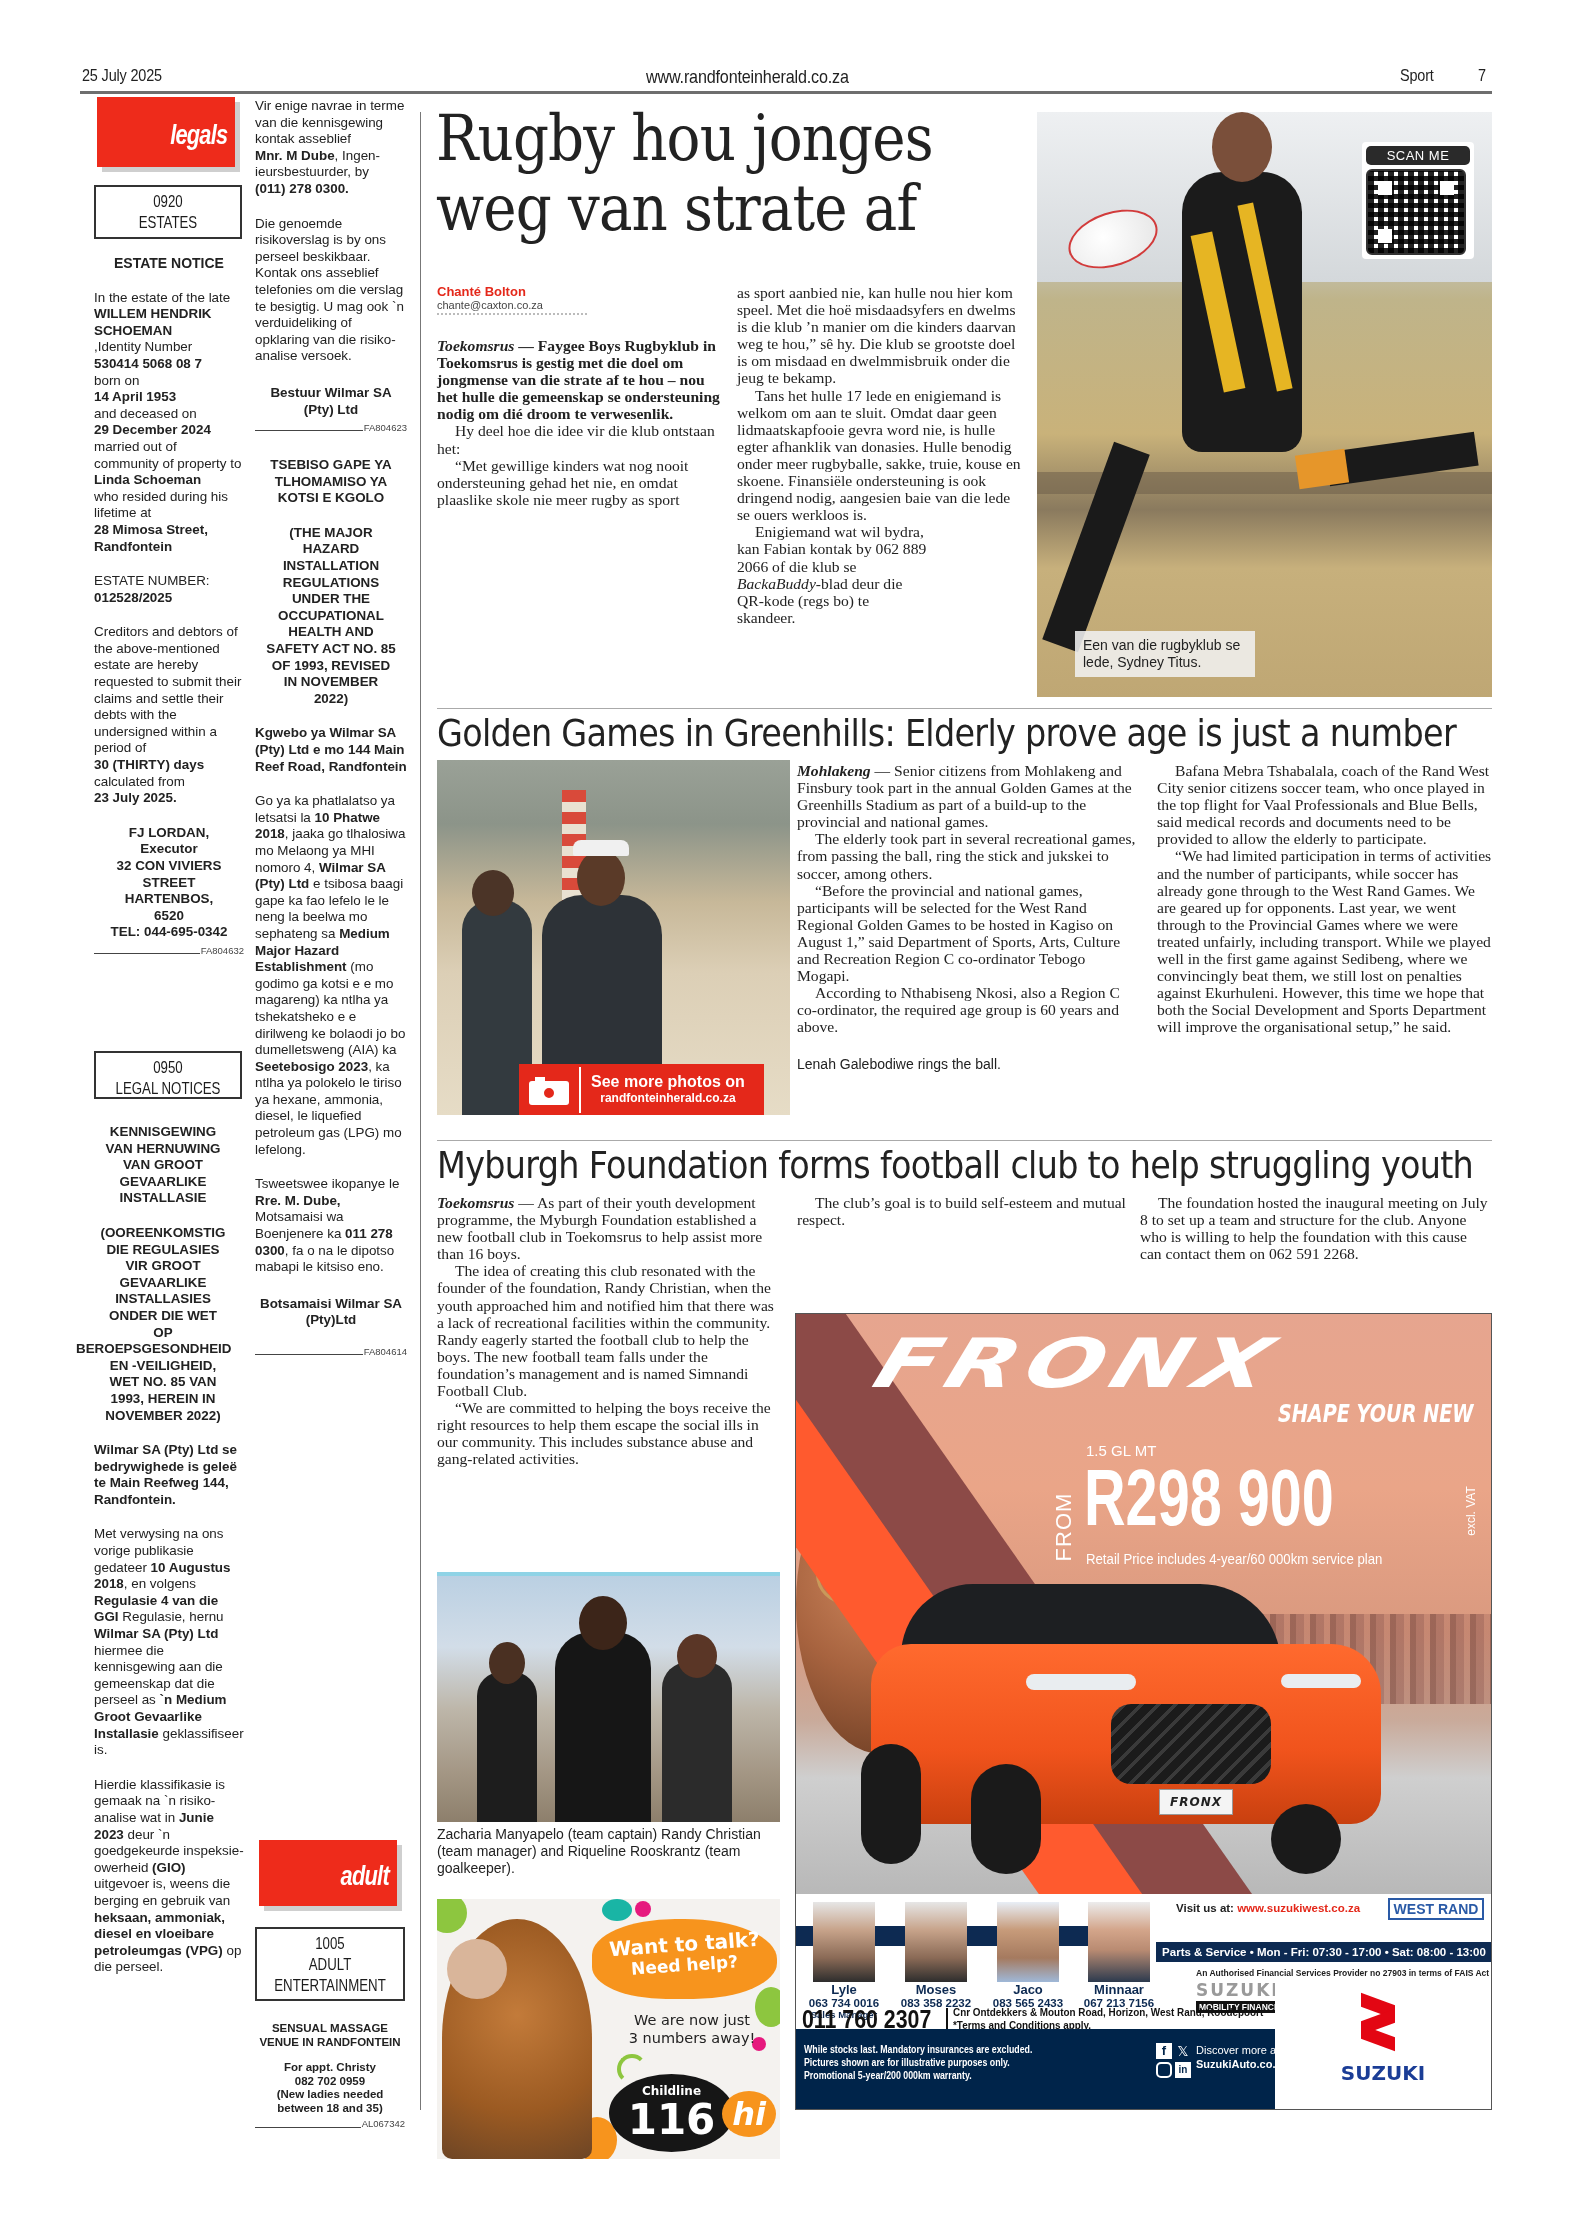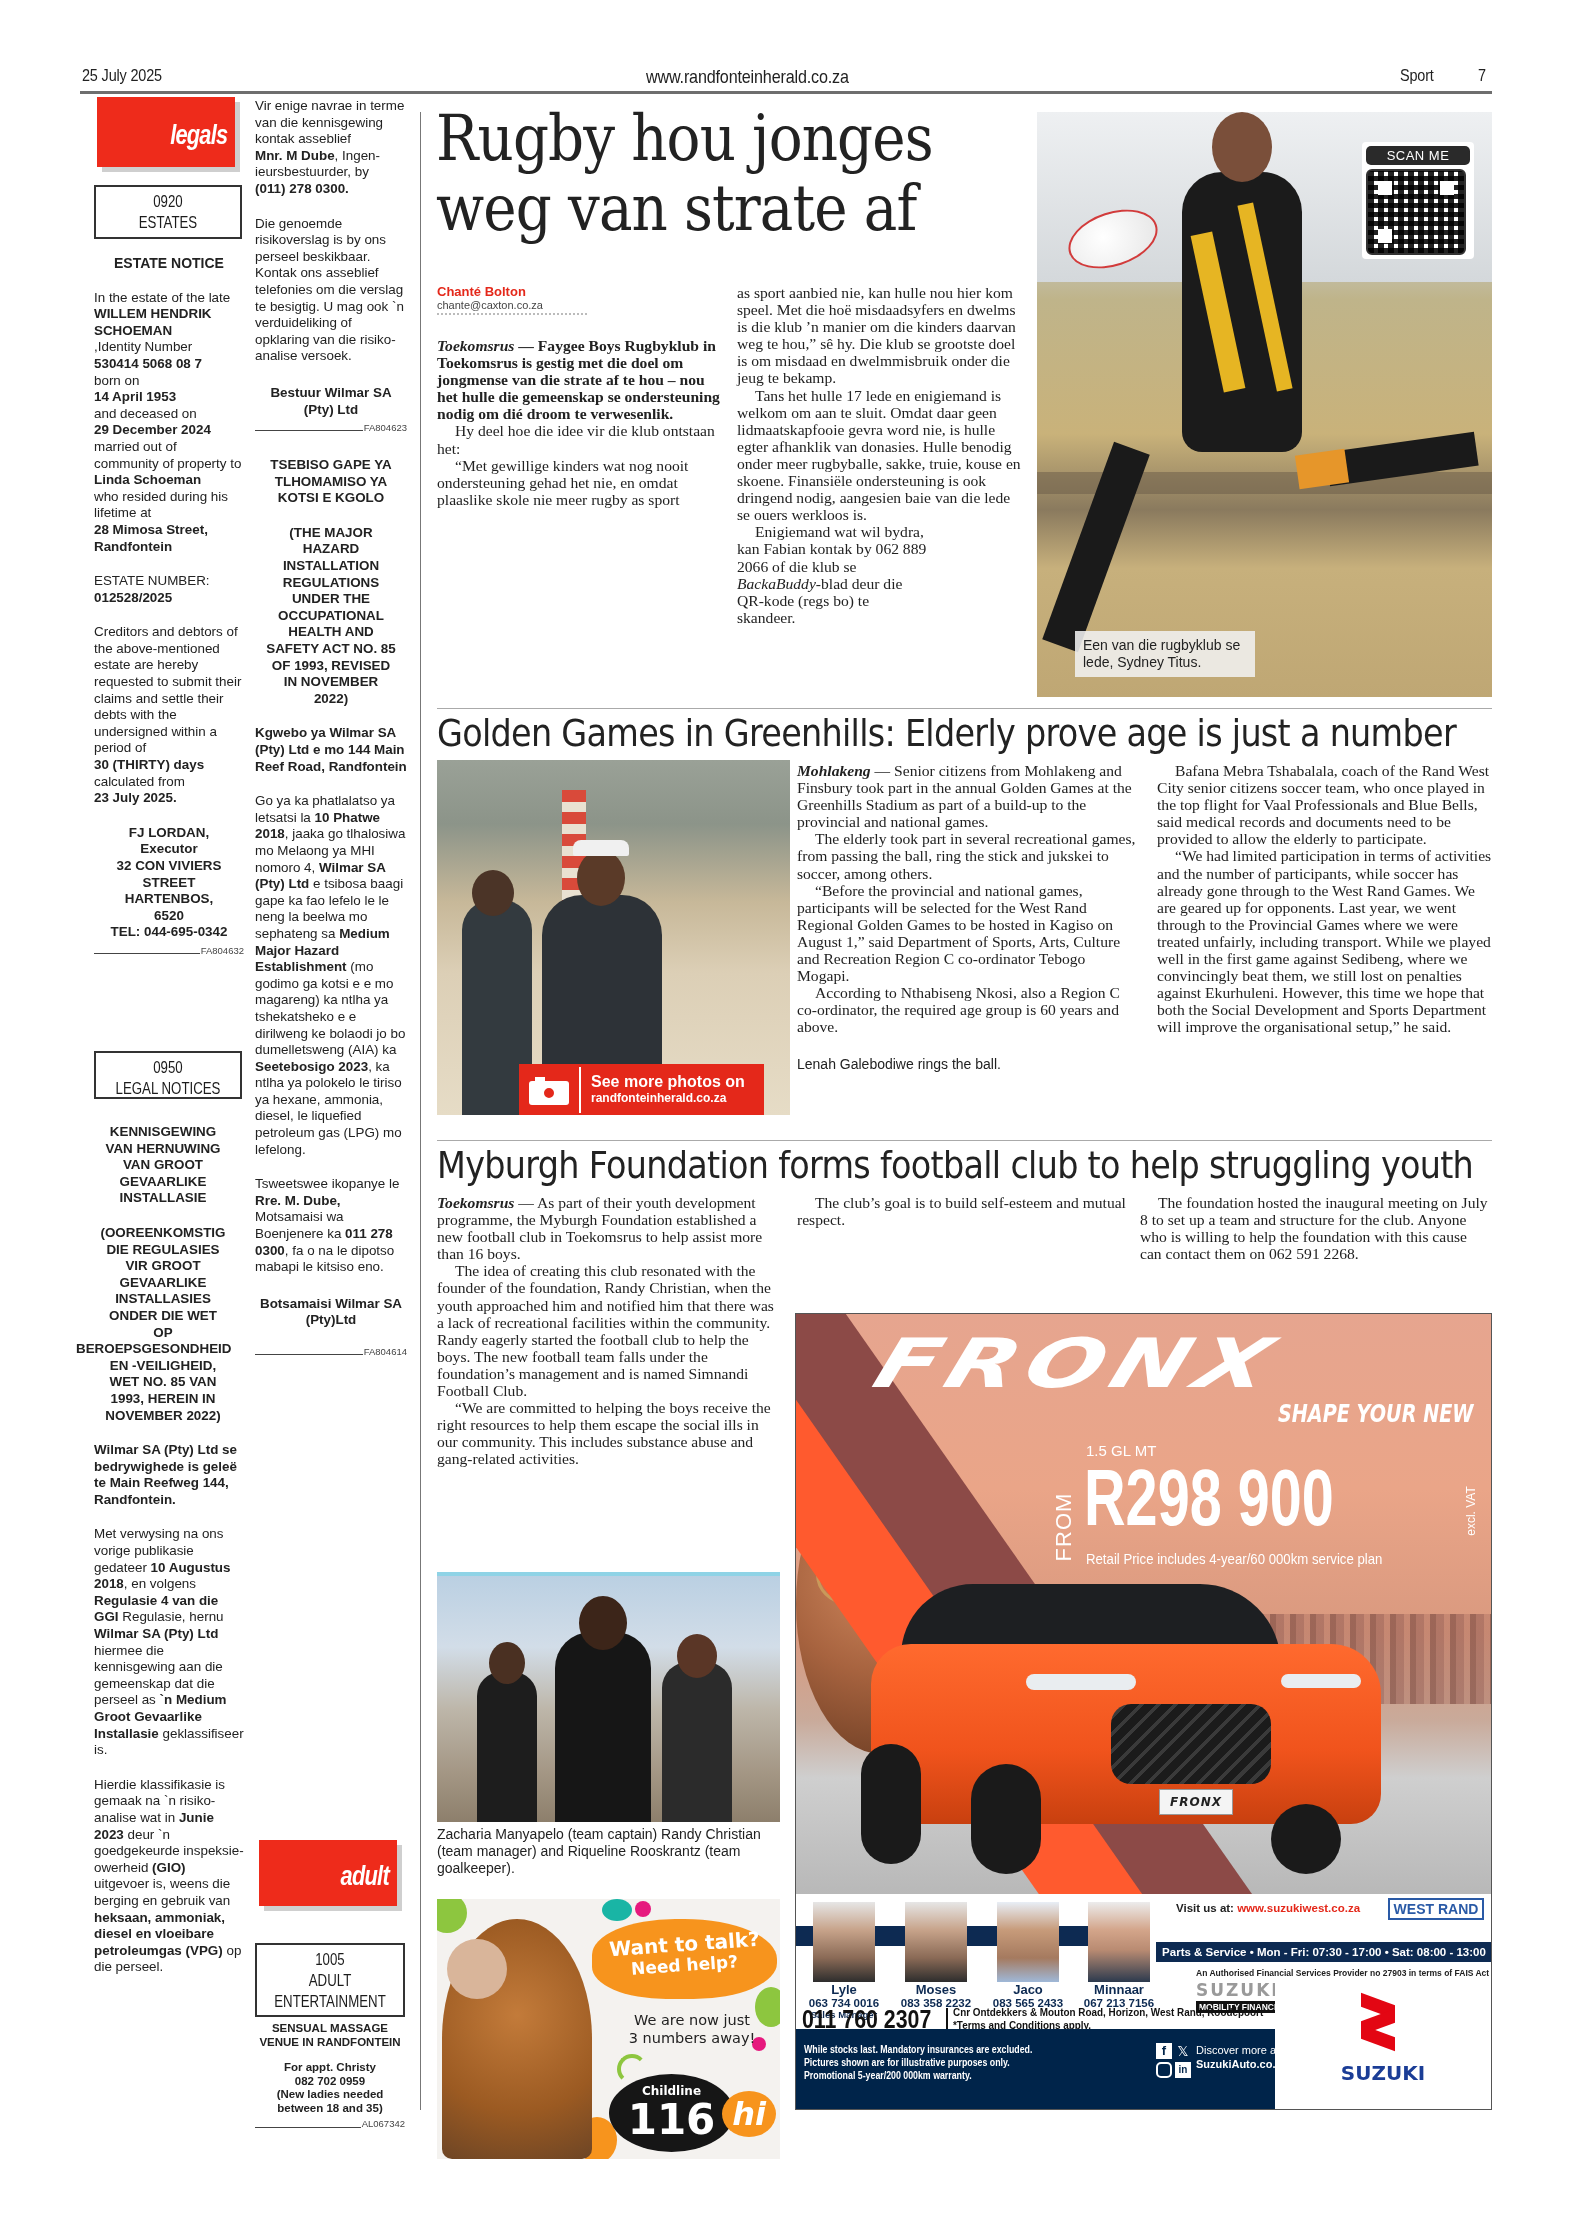--- a/index.html
+++ b/index.html
@@ -226,21 +226,21 @@
   </div>
   <div class="center" style="font-weight:bold; margin-top:20px;">Botsamaisi Wilmar SA (Pty)Ltd</div>
   <div class="ref-line" style="margin-top:14px;">
       <span>FA804614</span>
     </div>
 </div>
 
 <div class="red-block" style="left:259px; top:1840px; width:138px; height:66px;">
   <span style="bottom:14px;">adult</span>
 </div>
-<div class="class-box" style="left:255px; top:1927px; width:150px; height:74px;margin-top:16px;">
+<div class="class-box" style="left:255px; top:1927px; width:150px; height:74px;">
   <div>1005</div>
   <div>ADULT</div>
   <div>ENTERTAINMENT</div>
 </div>
 <div class="abs col-sans center" style="left:255px; top:2022px; width:150px; font-weight:bold; font-size:11.5px; line-height:13.5px;">
   <div>SENSUAL MASSAGE VENUE IN RANDFONTEIN</div>
   <div style="margin-top:12px;">For appt. Christy</div>
   <div>082 702 0959</div>
   <div>(New ladies needed between 18 and 35)</div>
   <div class="ref-line" style="font-weight:normal;">
@@ -303,21 +303,21 @@
   <div style="position:absolute; left:136px; top:80px; width:56px; height:16px; border-radius:8px 8px 2px 2px; background:#f0f0f0;"></div>
   <div class="see-more" style="left:82px; top:304px; width:245px; height:51px;">
     <div class="cam">
       <div style="position:absolute; left:0; top:6px; width:40px; height:24px; background:#fff; border-radius:3px;"></div>
       <div style="position:absolute; left:6px; top:2px; width:10px; height:6px; background:#fff;"></div>
       <div style="position:absolute; left:12px; top:10px; width:16px; height:16px; border-radius:50%; background:#e4281a; border:3px solid #fff;"></div>
     </div>
     <div class="sep"></div>
     <div>
       <div style="font-weight:bold; font-size:16px; line-height:18px;">See more photos on</div>
-      <div style="font-weight:bold; font-size:12px; line-height:15px;">randfonteinherald.co.za</div>
+      <div style="font-weight:bold; font-size:12px; line-height:15px;text-align:center;">randfonteinherald.co.za</div>
     </div>
   </div>
 </div>
 
 <div class="abs body-serif" style="left:797px; top:762px; width:340px;">
   <p class="first"><b><i>Mohlakeng</i></b> <span>— Senior citizens from Mohla­keng and Finsbury took part in the annual Golden Games at the Greenhills Stadium as part of a build-up to the provincial and national games.</span></p>
   <p>The elderly took part in several recreational games, from passing the ball, ring the stick and jukskei to soccer, among others.</p>
   <p>“Before the provincial and national games, participants will be selected for the West Rand Regional Golden Games to be hosted in Kagiso on August 1,” said Department of Sports, Arts, Culture and Recreation Region C co-ordinator Tebogo Mogapi.</p>
   <p>According to Nthabiseng Nkosi, also a Region C co-ordinator, the required age group is 60 years and above.</p>
   <div class="caption" style="margin-top:20px;">Lenah Galebodiwe rings the ball.</div>

